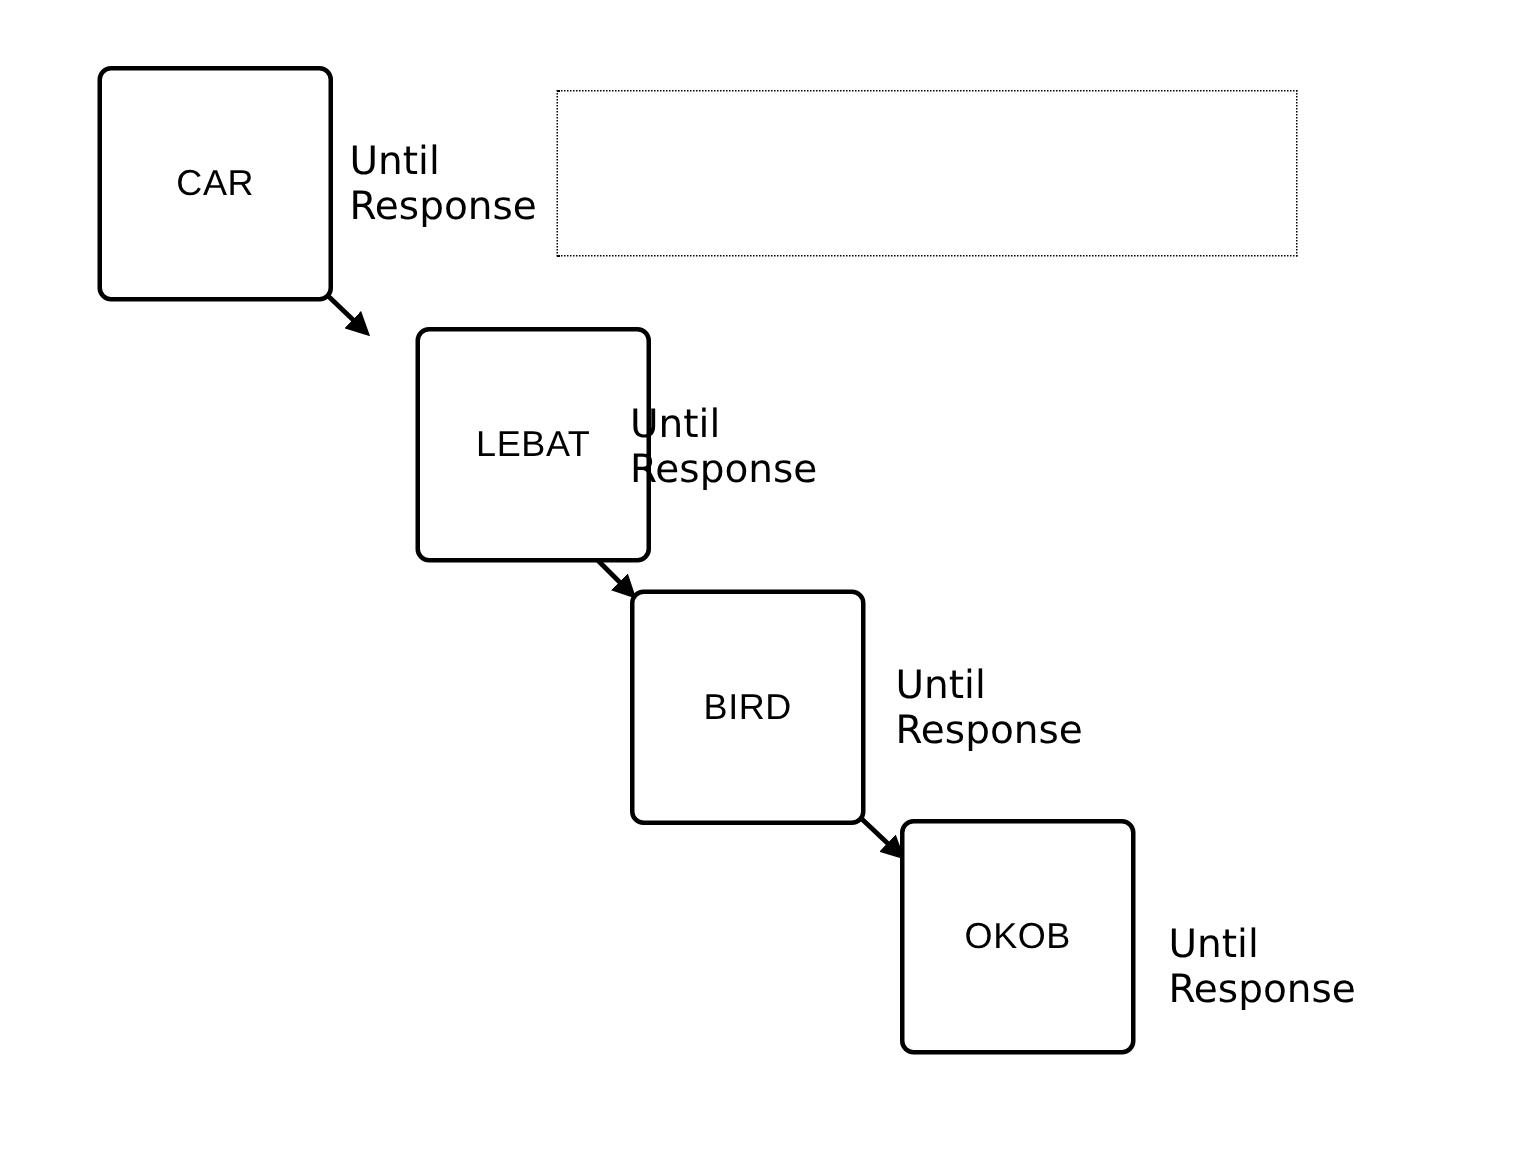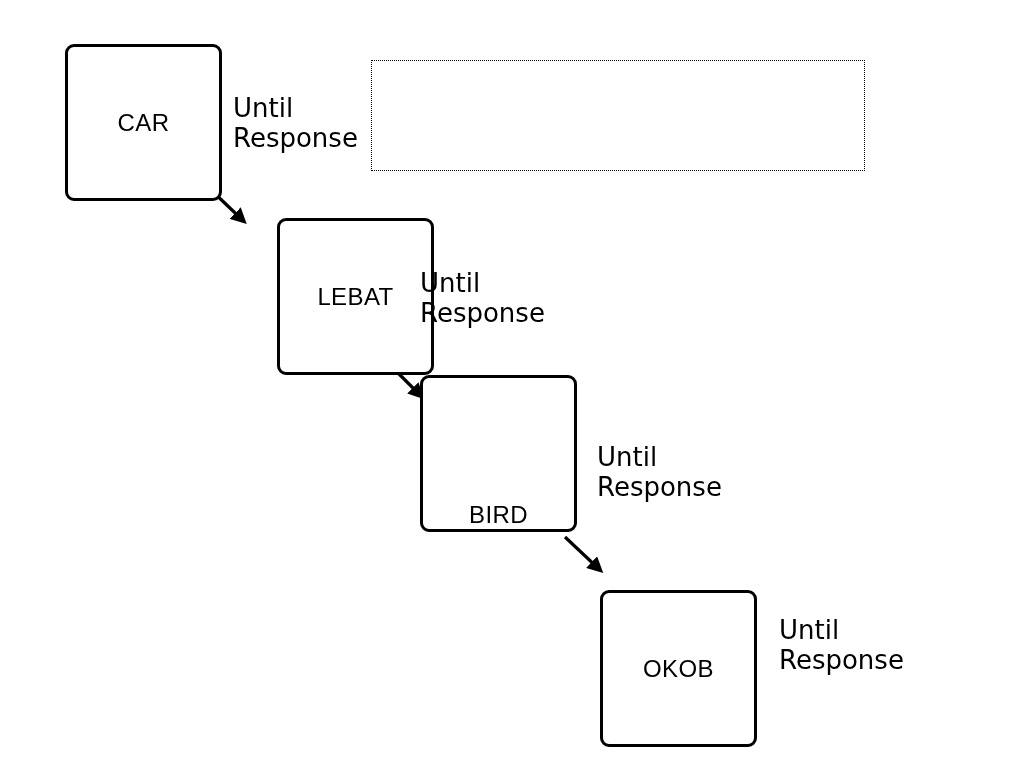--- a/index.html
+++ b/index.html
@@ -120,29 +120,29 @@
   </div>
 
   <div class="card" style="left:251px; top:218px;margin-left:26px;">
     <div class="card-label">LEBAT</div>
   </div>
   <div class="duration" style="left:420px; top:268px;">
     <span>Until</span>
     <span>Response</span>
   </div>
 
-  <div class="card" style="left:420px; top:375px;align-items:flex-end;">
+  <div class="card" style="left:420px; top:393px;">
     <div class="card-label">BIRD</div>
   </div>
   <div class="duration" style="left:597px; top:442px;">
     <span>Until</span>
     <span>Response</span>
   </div>
 
-  <div class="card" style="left:600px; top:590px;">
+  <div class="card" style="left:600px; top:546px;">
     <div class="card-label">OKOB</div>
   </div>
   <div class="duration" style="left:779px; top:615px;">
     <span>Until</span>
     <span>Response</span>
   </div>
 
 </div>
 
 </body></html>

